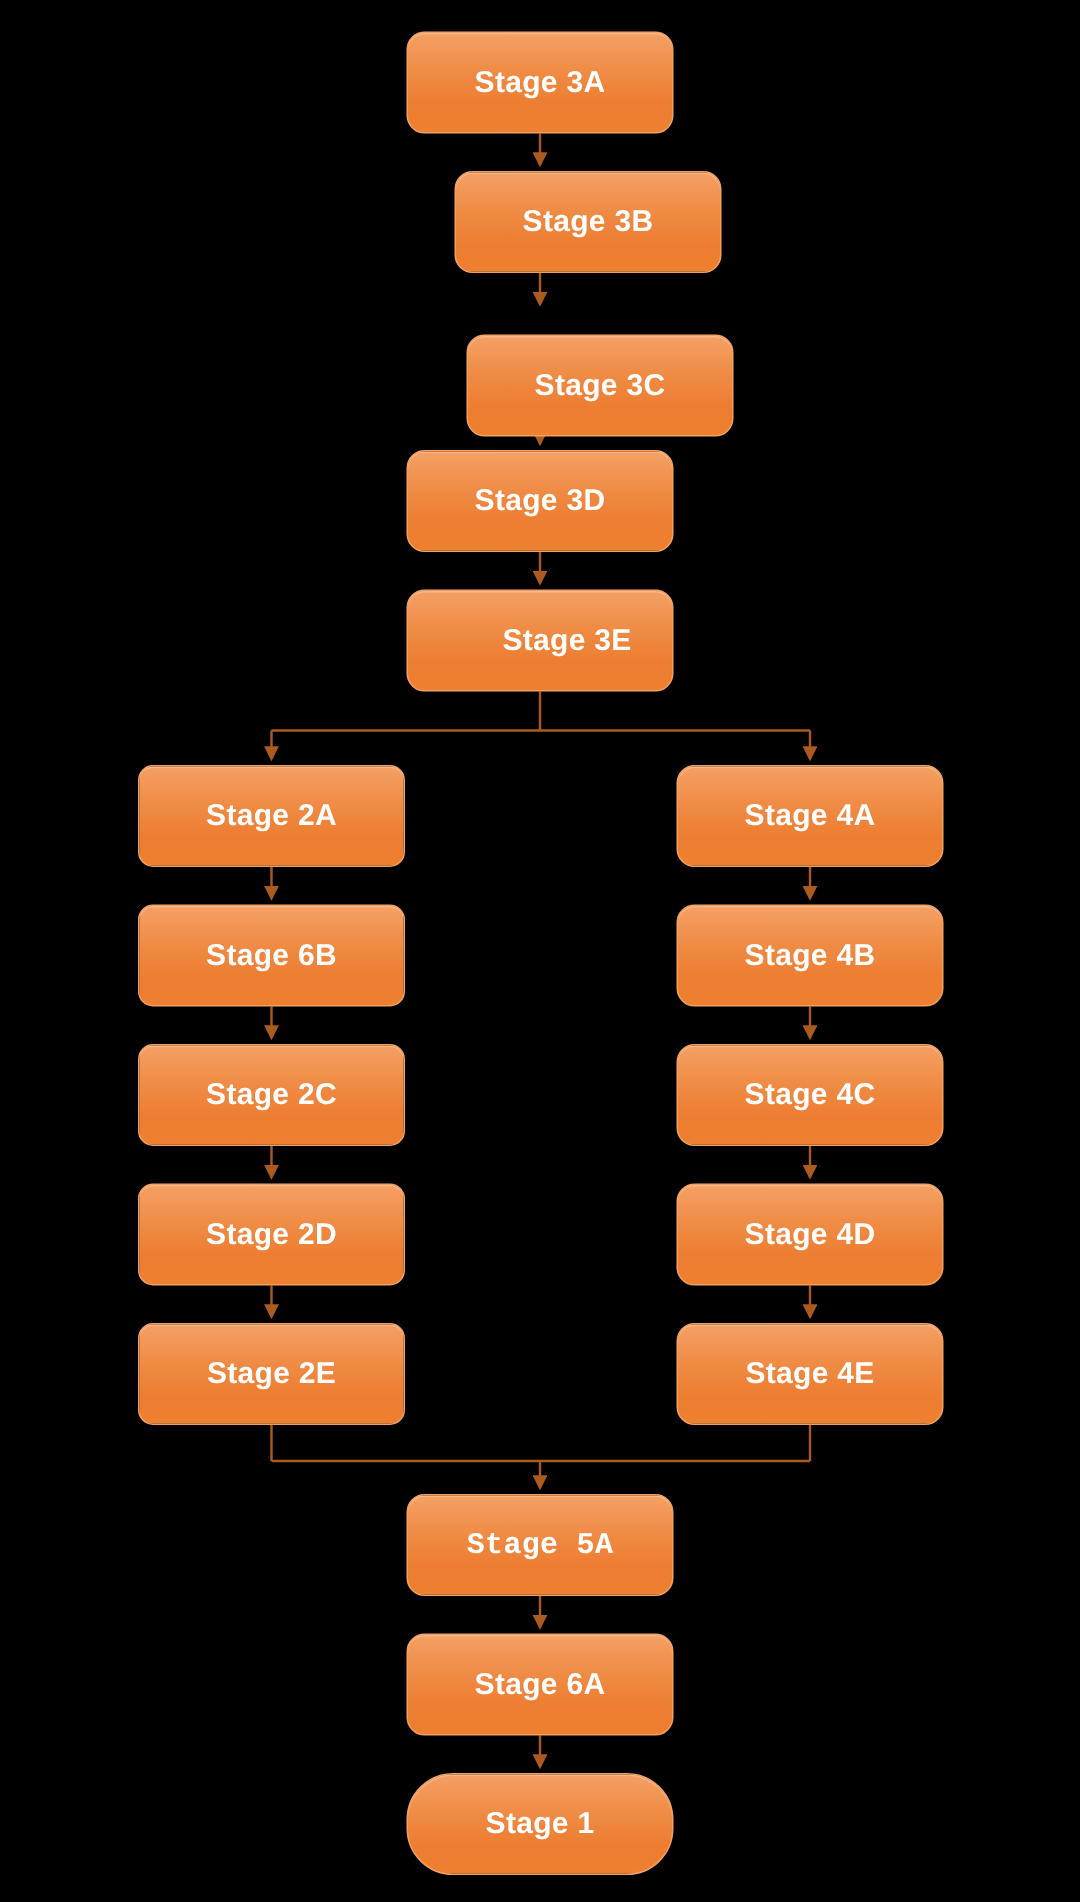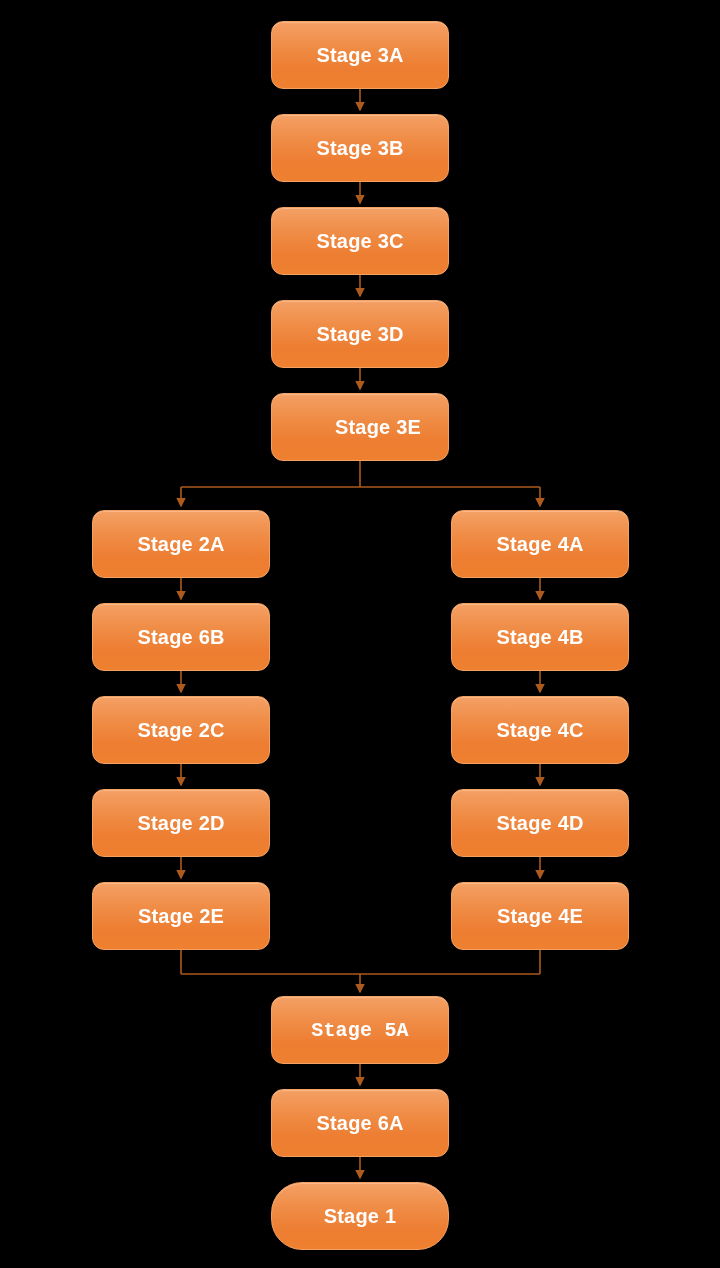--- a/index.html
+++ b/index.html
@@ -54,27 +54,27 @@
     box-shadow: inset 0 1px 0 rgba(255, 230, 205, 0.35);
   }
   .lbl {
     color: var(--label-text, #FFFFFF);
     font-weight: bold;
     font-size: 20px;
     letter-spacing: 0.2px;
     white-space: nowrap;
   }
   
-  .cl { left: 92px; }
+  .cl { left: 92px; border-radius: 10px; }
   .cm { left: 271px; }
   .cr { left: 451px; }
   
   .r0  { top: 21px; }
-  .r1  { top: 114px; }
-  .r2  { top: 207px; }
+  .r1  { top: 114px; margin-left: 32px; }
+  .r2  { top: 223px; margin-left: 40px; }
   .r3  { top: 300px; }
   .r4  { top: 393px; padding-left: 36px; }
   .r5  { top: 510px; }
   .r6  { top: 603px; }
   .r7  { top: 696px; }
   .r8  { top: 789px; }
   .r9  { top: 882px; }
   .r10 { top: 996px; font-family: Liberation Mono, monospace; }
   .r11 { top: 1089px; }
   .r12 { top: 1182px; border-radius: 31px; }

